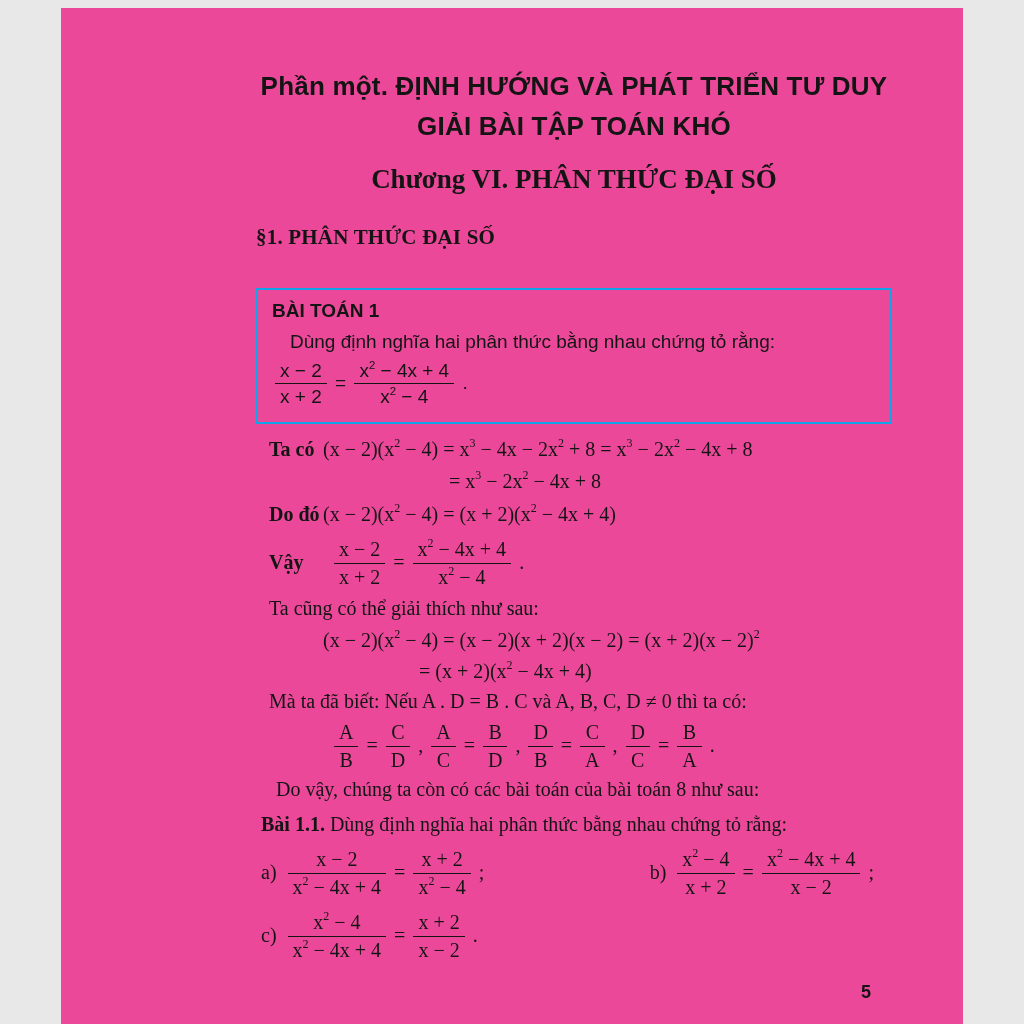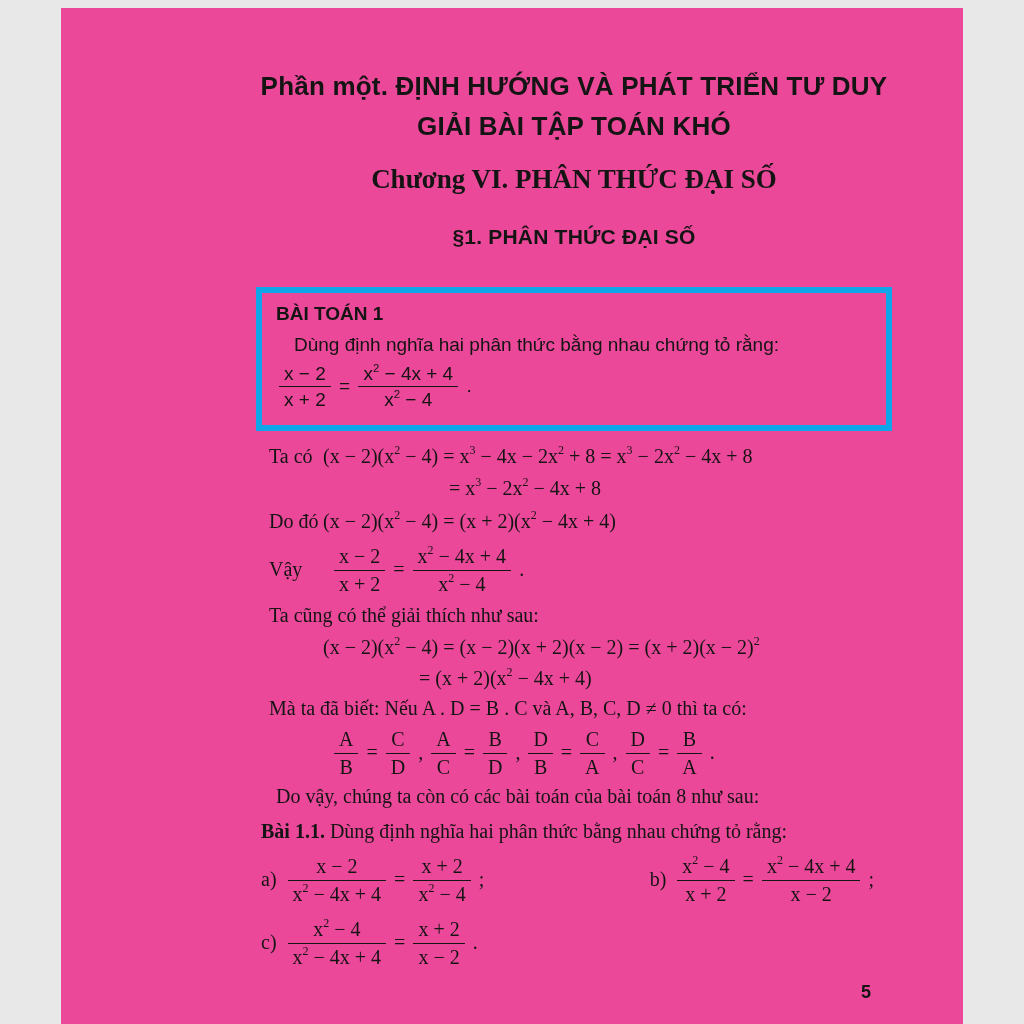--- a/index.html
+++ b/index.html
@@ -13,41 +13,41 @@
   
   .part-title{
     font-family:"Liberation Sans",sans-serif;font-weight:bold;
     font-size:26px;line-height:40px;text-align:center;letter-spacing:.2px;
   }
   .chapter-title{
     font-family:"Liberation Serif",serif;font-weight:bold;
     font-size:27px;text-align:center;margin-top:18px;
   }
   .section-title{
-    font-family:Liberation Sans, sans-serif;font-weight:bold;
-    font-size:21px;text-align:center;margin-top:30px;letter-spacing:.2px;
+    font-family:Liberation Serif, serif;font-weight:bold;
+    font-size:21px;text-align:left;margin-top:30px;letter-spacing:.2px;
   }
 
   
   .problem-box{
-    margin-top:38px;border:6px solid #0ea5e9;
+    margin-top:38px;border:2px solid #0ea5e9;
     padding:10px 14px 14px 14px;
     font-family:"Liberation Sans",sans-serif;font-size:19px;
   }
   .box-title{font-weight:bold;font-size:19px;}
   .box-statement{margin-top:9px;padding-left:18px;}
   .box-equation{margin-top:6px;text-align:center;font-size:19px;}
 
   
   .solution-heading{
     font-family:"Liberation Sans",sans-serif;font-weight:bold;
     font-size:19px;text-align:center;margin-top:14px;letter-spacing:.3px;
   }
   .mrow{display:flex;align-items:center;min-height:35px;font-size:20px;}
-  .mrow .mlabel{flex:0 0 54px;}
+  .mrow .mlabel{flex:0 0 54px;font-weight:bold;}
   .pad13{padding-left:13px;}
   .pad20{padding-left:20px;}
   .pad5{padding-left:5px;}
   .ind-eq{margin-left:67px;}
   .ind-eq2{margin-left:193px;}
   .ind-eq3{margin-left:163px;}
   .ind-frac{margin-left:75px;}
   .row-tall{min-height:62px;}
   .para{font-size:20px;min-height:30px;display:flex;align-items:center;}
 

